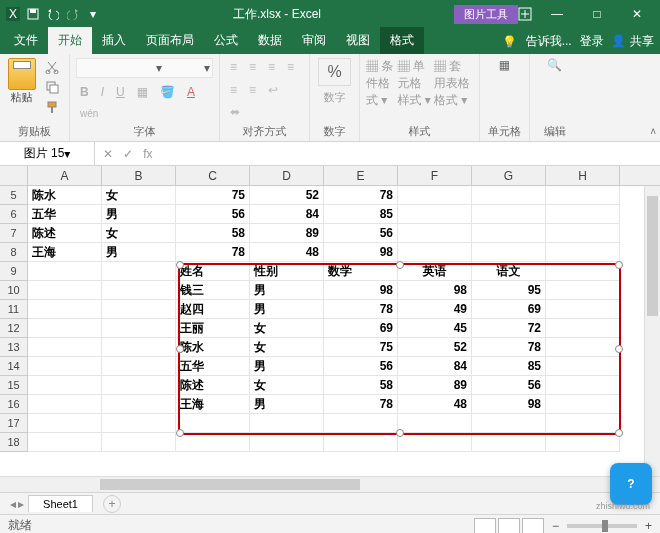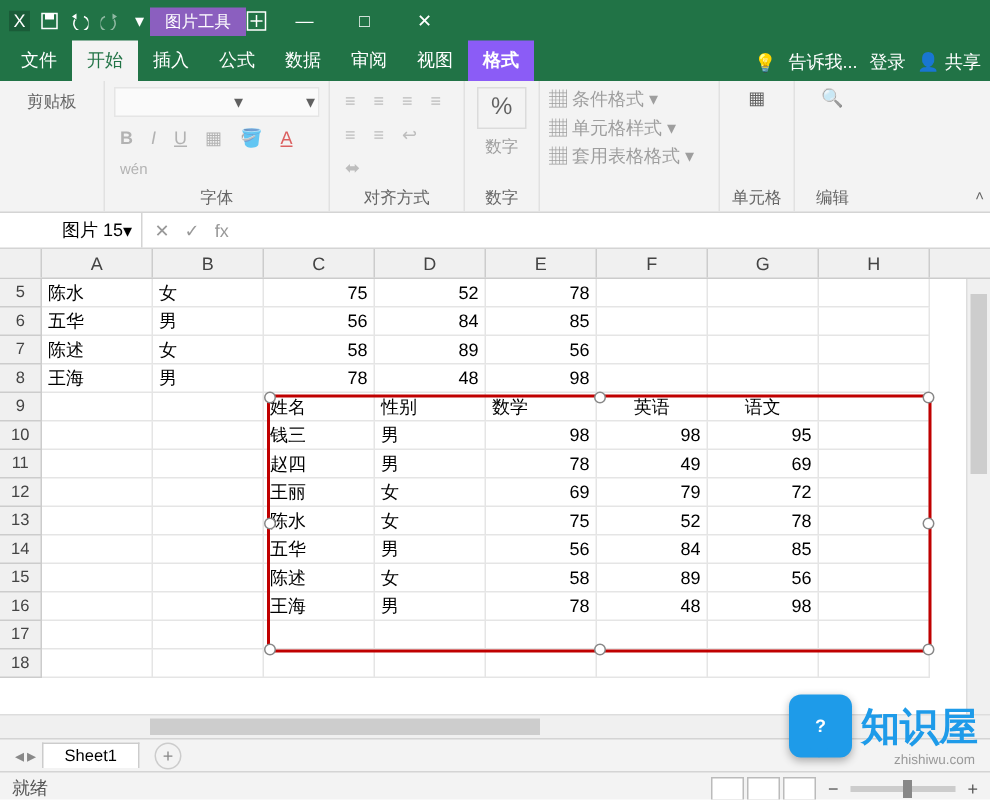--- a/index.html
+++ b/index.html
@@ -7,43 +7,43 @@
 .titlebar{background:#217346;height:28px;display:flex;align-items:center;color:#fff;}
 .tb-left{display:flex;align-items:center;padding-left:6px;gap:6px;}
 .tb-icon{width:14px;height:14px;display:inline-flex;align-items:center;justify-content:center;}
 .tb-title{flex:1;text-align:center;font-size:12px;color:#fff;}
 .tb-ctx{background:#8b5fbf;padding:2px 10px;font-size:11px;}
 .tb-right{display:flex;align-items:center;gap:10px;padding-right:8px;}
 .win-btn{width:30px;height:22px;display:flex;align-items:center;justify-content:center;color:#fff;}
 .tabs{background:#217346;height:26px;display:flex;align-items:flex-end;color:#fff;padding-left:4px;}
 .tab{padding:5px 10px;font-size:12px;cursor:pointer;}
 .tab.active{background:#f3f3f3;color:#217346;}
-.tab.ctx{background:#8b5cf6;color:#fff;font-weight:bold;}
+.tab.ctx{background:#14532d;color:#fff;}
 .tab-right{margin-left:auto;display:flex;align-items:center;gap:8px;padding-right:6px;padding-bottom:4px;font-size:11px;}
 .ribbon{background:#f3f3f3;border-bottom:1px solid #d4d4d4;height:88px;display:flex;position:relative;}
 .rgroup{border-right:1px solid #e1e1e1;padding:4px 6px 2px;display:flex;flex-direction:column;justify-content:space-between;}
 .rgroup-label{text-align:center;font-size:11px;color:#666;padding-top:2px;}
 .rgroup-body{display:flex;align-items:flex-start;gap:4px;flex:1;}
 .rbtn{padding:2px 4px;color:#888;display:flex;align-items:center;justify-content:center;}
 .paste-big{display:flex;flex-direction:column;align-items:center;width:36px;}
 .paste-icon{width:28px;height:32px;background:linear-gradient(#f9d978,#f0b030);border:1px solid #c89020;border-radius:2px;position:relative;}
 .paste-icon:before{content:"";position:absolute;top:2px;left:4px;right:4px;height:6px;background:#fff;border:1px solid #888;}
 .collapse-caret{position:absolute;right:4px;bottom:4px;font-size:10px;color:#666;}
 .namebox-row{height:24px;border-bottom:1px solid #d4d4d4;display:flex;align-items:center;background:#fff;}
-.namebox{width:95px;border-right:1px solid #d4d4d4;padding:0 6px;height:100%;display:flex;align-items:center;justify-content:flex-end;}
+.namebox{width:95px;border-right:1px solid #d4d4d4;padding:0 6px;height:100%;display:flex;align-items:center;justify-content:center;}
 .fx-area{display:flex;align-items:center;padding:0 8px;gap:10px;color:#999;}
 .grid-area{position:relative;height:310px;overflow:hidden;background:#fff;}
 .colheads{display:flex;height:20px;background:#f0f0f0;border-bottom:1px solid #ccc;}
 .corner{width:28px;border-right:1px solid #ccc;background:#f0f0f0;}
 .colhead{width:74px;text-align:center;border-right:1px solid #ccc;font-size:12px;color:#444;line-height:20px;}
 .gridbody{display:flex;}
 .rowheads{width:28px;background:#f0f0f0;}
 .rowhead{height:19px;border-bottom:1px solid #ccc;border-right:1px solid #ccc;text-align:center;font-size:11px;color:#444;line-height:19px;}
 .cells{position:relative;}
-.row{display:flex;height:19px;}
+.row{display:flex;height:19px;font-weight:bold;}
 .cell{width:74px;border-right:1px solid #e5e5e5;border-bottom:1px solid #e5e5e5;padding:0 4px;line-height:18px;font-size:12px;overflow:hidden;white-space:nowrap;}
 .cell.r{text-align:right;}
 .cell.c{text-align:center;}
 .sel-box{position:absolute;border:2px solid #c00000;pointer-events:none;}
 .handle{position:absolute;width:8px;height:8px;background:#fff;border:1px solid #888;border-radius:50%;}
 .watermark{position:absolute;font-family:"STKaiti","KaiTi",serif;font-size:30px;color:#6a7a6a;font-style:italic;pointer-events:none;}
 .sheetbar{height:22px;border-top:1px solid #d4d4d4;background:#f3f3f3;display:flex;align-items:center;padding-left:10px;gap:4px;}
 .sheet-nav{display:flex;gap:2px;color:#888;}
 .sheet-tab{background:#fff;border:1px solid #ccc;border-bottom:none;padding:2px 14px;font-size:11px;}
 .sheet-add{width:18px;height:18px;border:1px solid #ccc;border-radius:50%;text-align:center;line-height:16px;color:#888;margin-left:6px;}
@@ -88,54 +88,83 @@
         </svg>
       </span>
     <span class="tb-icon" style="opacity:.5">
         <svg width="12" height="12">
           <path d="M3 3 A5 5 0 1 0 9 5" fill="none" stroke="#fff"></path>
           <path d="M11 3 L8 1 L8 5 Z" fill="#fff"></path>
         </svg>
       </span>
     <span class="tb-icon" style="color:#fff">▾</span>
   </div>
+  <div class="tb-title">工作.xlsx - Excel</div>
   <div class="tb-ctx">图片工具</div>
   <div class="tb-right">
     <span>
         <svg width="14" height="14">
           <rect x="1" y="1" width="12" height="12" fill="none" stroke="#fff"></rect>
           <line x1="7" y1="3" x2="7" y2="11" stroke="#fff"></line>
           <line x1="3" y1="7" x2="11" y2="7" stroke="#fff"></line>
         </svg>
       </span>
     <span class="win-btn">—</span>
     <span class="win-btn">□</span>
     <span class="win-btn">✕</span>
   </div>
 </div>
 
 <div class="tabs">
   <div class="tab">文件</div>
   <div class="tab active">开始</div>
   <div class="tab">插入</div>
+  <div class="tab">页面布局</div>
   <div class="tab">公式</div>
   <div class="tab">数据</div>
   <div class="tab">审阅</div>
   <div class="tab">视图</div>
   <div class="tab ctx">格式</div>
   <div class="tab-right">
     <span>💡</span>
     <span>告诉我...</span>
     <span>登录</span>
     <span>👤 <span>共享</span></span>
   </div>
 </div>
 
 <div class="ribbon">
   <div class="rgroup" style="width:70px">
+    <div class="rgroup-body">
+      <div class="paste-big">
+        <div class="paste-icon"></div>
+        <span style="font-size:11px;color:#444">粘贴</span>
+      </div>
+      <div style="display:flex;flex-direction:column;gap:2px">
+        <span class="rbtn">
+            <svg width="14" height="14">
+              <path d="M3 2 L11 12 M11 2 L3 12" stroke="#888" fill="none"></path>
+              <circle cx="3" cy="12" r="2" fill="none" stroke="#888"></circle>
+              <circle cx="11" cy="12" r="2" fill="none" stroke="#888"></circle>
+            </svg>
+          </span>
+        <span class="rbtn">
+            <svg width="14" height="14">
+              <rect x="2" y="2" width="8" height="8" fill="none" stroke="#888"></rect>
+              <rect x="5" y="5" width="8" height="8" fill="#fff" stroke="#888"></rect>
+            </svg>
+          </span>
+        <span class="rbtn">
+            <svg width="14" height="14">
+              <rect x="3" y="2" width="8" height="5" fill="#e8a030" stroke="#888"></rect>
+              <rect x="6" y="7" width="2" height="6" fill="#888"></rect>
+            </svg>
+          </span>
+      </div>
+    </div>
     <div class="rgroup-label">剪贴板</div>
   </div>
   <div class="rgroup" style="width:150px">
     <div class="rgroup-body" style="flex-wrap:wrap;opacity:.6">
       <div style="display:flex;gap:6px;width:100%;border:1px solid #ddd;padding:2px;background:#fff">
         <span style="flex:1"></span>
           <span>▾</span>
         <span style="width:30px"></span>
           <span>▾</span>
       </div>
@@ -163,25 +192,26 @@
     <div class="rgroup-label">对齐方式</div>
   </div>
   <div class="rgroup" style="width:50px">
     <div class="rgroup-body" style="flex-direction:column;align-items:center;opacity:.6">
       <div style="border:1px solid #ccc;padding:4px 8px;font-size:16px">%</div>
       <span style="font-size:11px;color:#666">数字</span>
     </div>
     <div class="rgroup-label">数字</div>
   </div>
   <div class="rgroup" style="width:120px">
-    <div class="rgroup-body" style="flex-direction:column;gap:2px;opacity:.6;font-size:11px;color:#666">
+    <div class="rgroup-body" style="flex-direction:row;gap:2px;opacity:.6;font-size:11px;color:#666">
       <div>▦ <span>条件格式</span> ▾</div>
       <div>▦ <span>单元格样式</span> ▾</div>
       <div>▦ <span>套用表格格式</span> ▾</div>
     </div>
+    <div class="rgroup-label">样式</div>
   </div>
   <div class="rgroup" style="width:50px">
     <div class="rgroup-body" style="flex-direction:column;align-items:center;opacity:.6">
       <span>▦</span>
     </div>
     <div class="rgroup-label">单元格</div>
   </div>
   <div class="rgroup" style="width:50px;border-right:none">
     <div class="rgroup-body" style="flex-direction:column;align-items:center;opacity:.6">
       <span>🔍</span>
@@ -313,21 +343,21 @@
           <div class="cell r">49</div>
           <div class="cell r">69</div>
           <div class="cell"></div>
         </div>
         <div class="row">
           <div class="cell"></div>
           <div class="cell"></div>
           <div class="cell">王丽</div>
           <div class="cell">女</div>
           <div class="cell r">69</div>
-          <div class="cell r">79</div>
+          <div class="cell r">45</div>
           <div class="cell r">72</div>
           <div class="cell"></div>
         </div>
         <div class="row">
           <div class="cell"></div>
           <div class="cell"></div>
           <div class="cell">陈水</div>
           <div class="cell">女</div>
           <div class="cell r">75</div>
           <div class="cell r">52</div>
@@ -414,15 +444,14 @@
     <span>−</span>
     <div class="zoom-slider"></div>
     <span>+</span>
   </div>
 </div>
 
 <div class="zhishiwu">
   <div class="zs-ico">
       <span>?</span>
     </div>
-  <span class="zs-txt">知识屋</span>
 </div>
 <div class="zs-sub">zhishiwu.com</div>
 
 </body></html>

